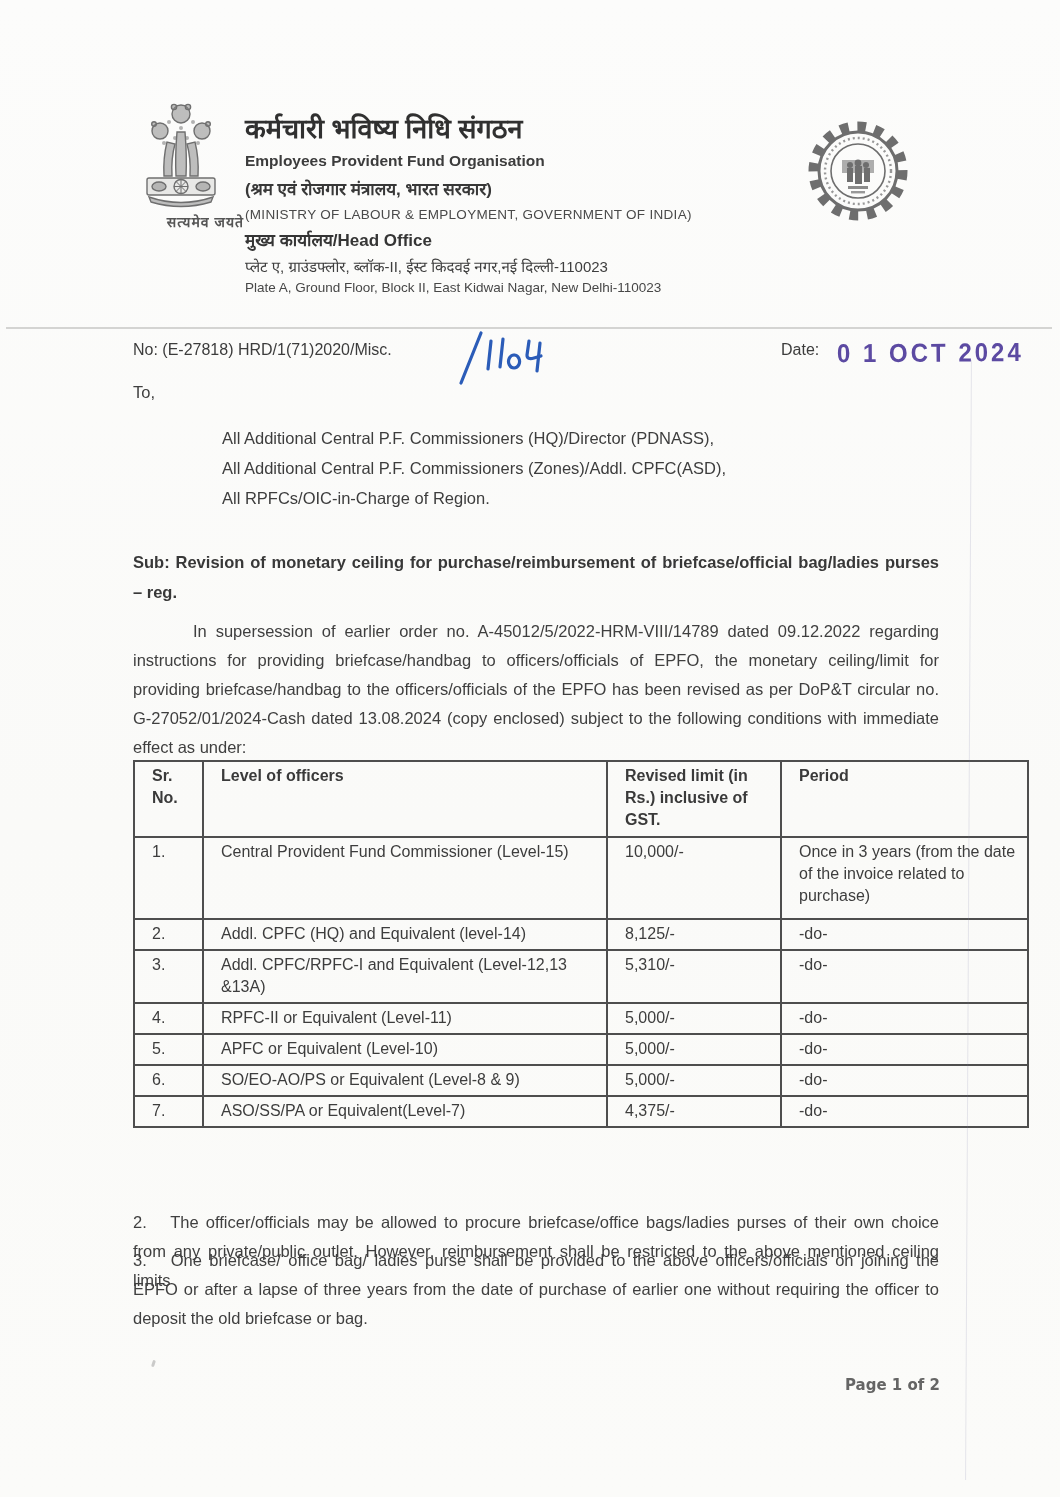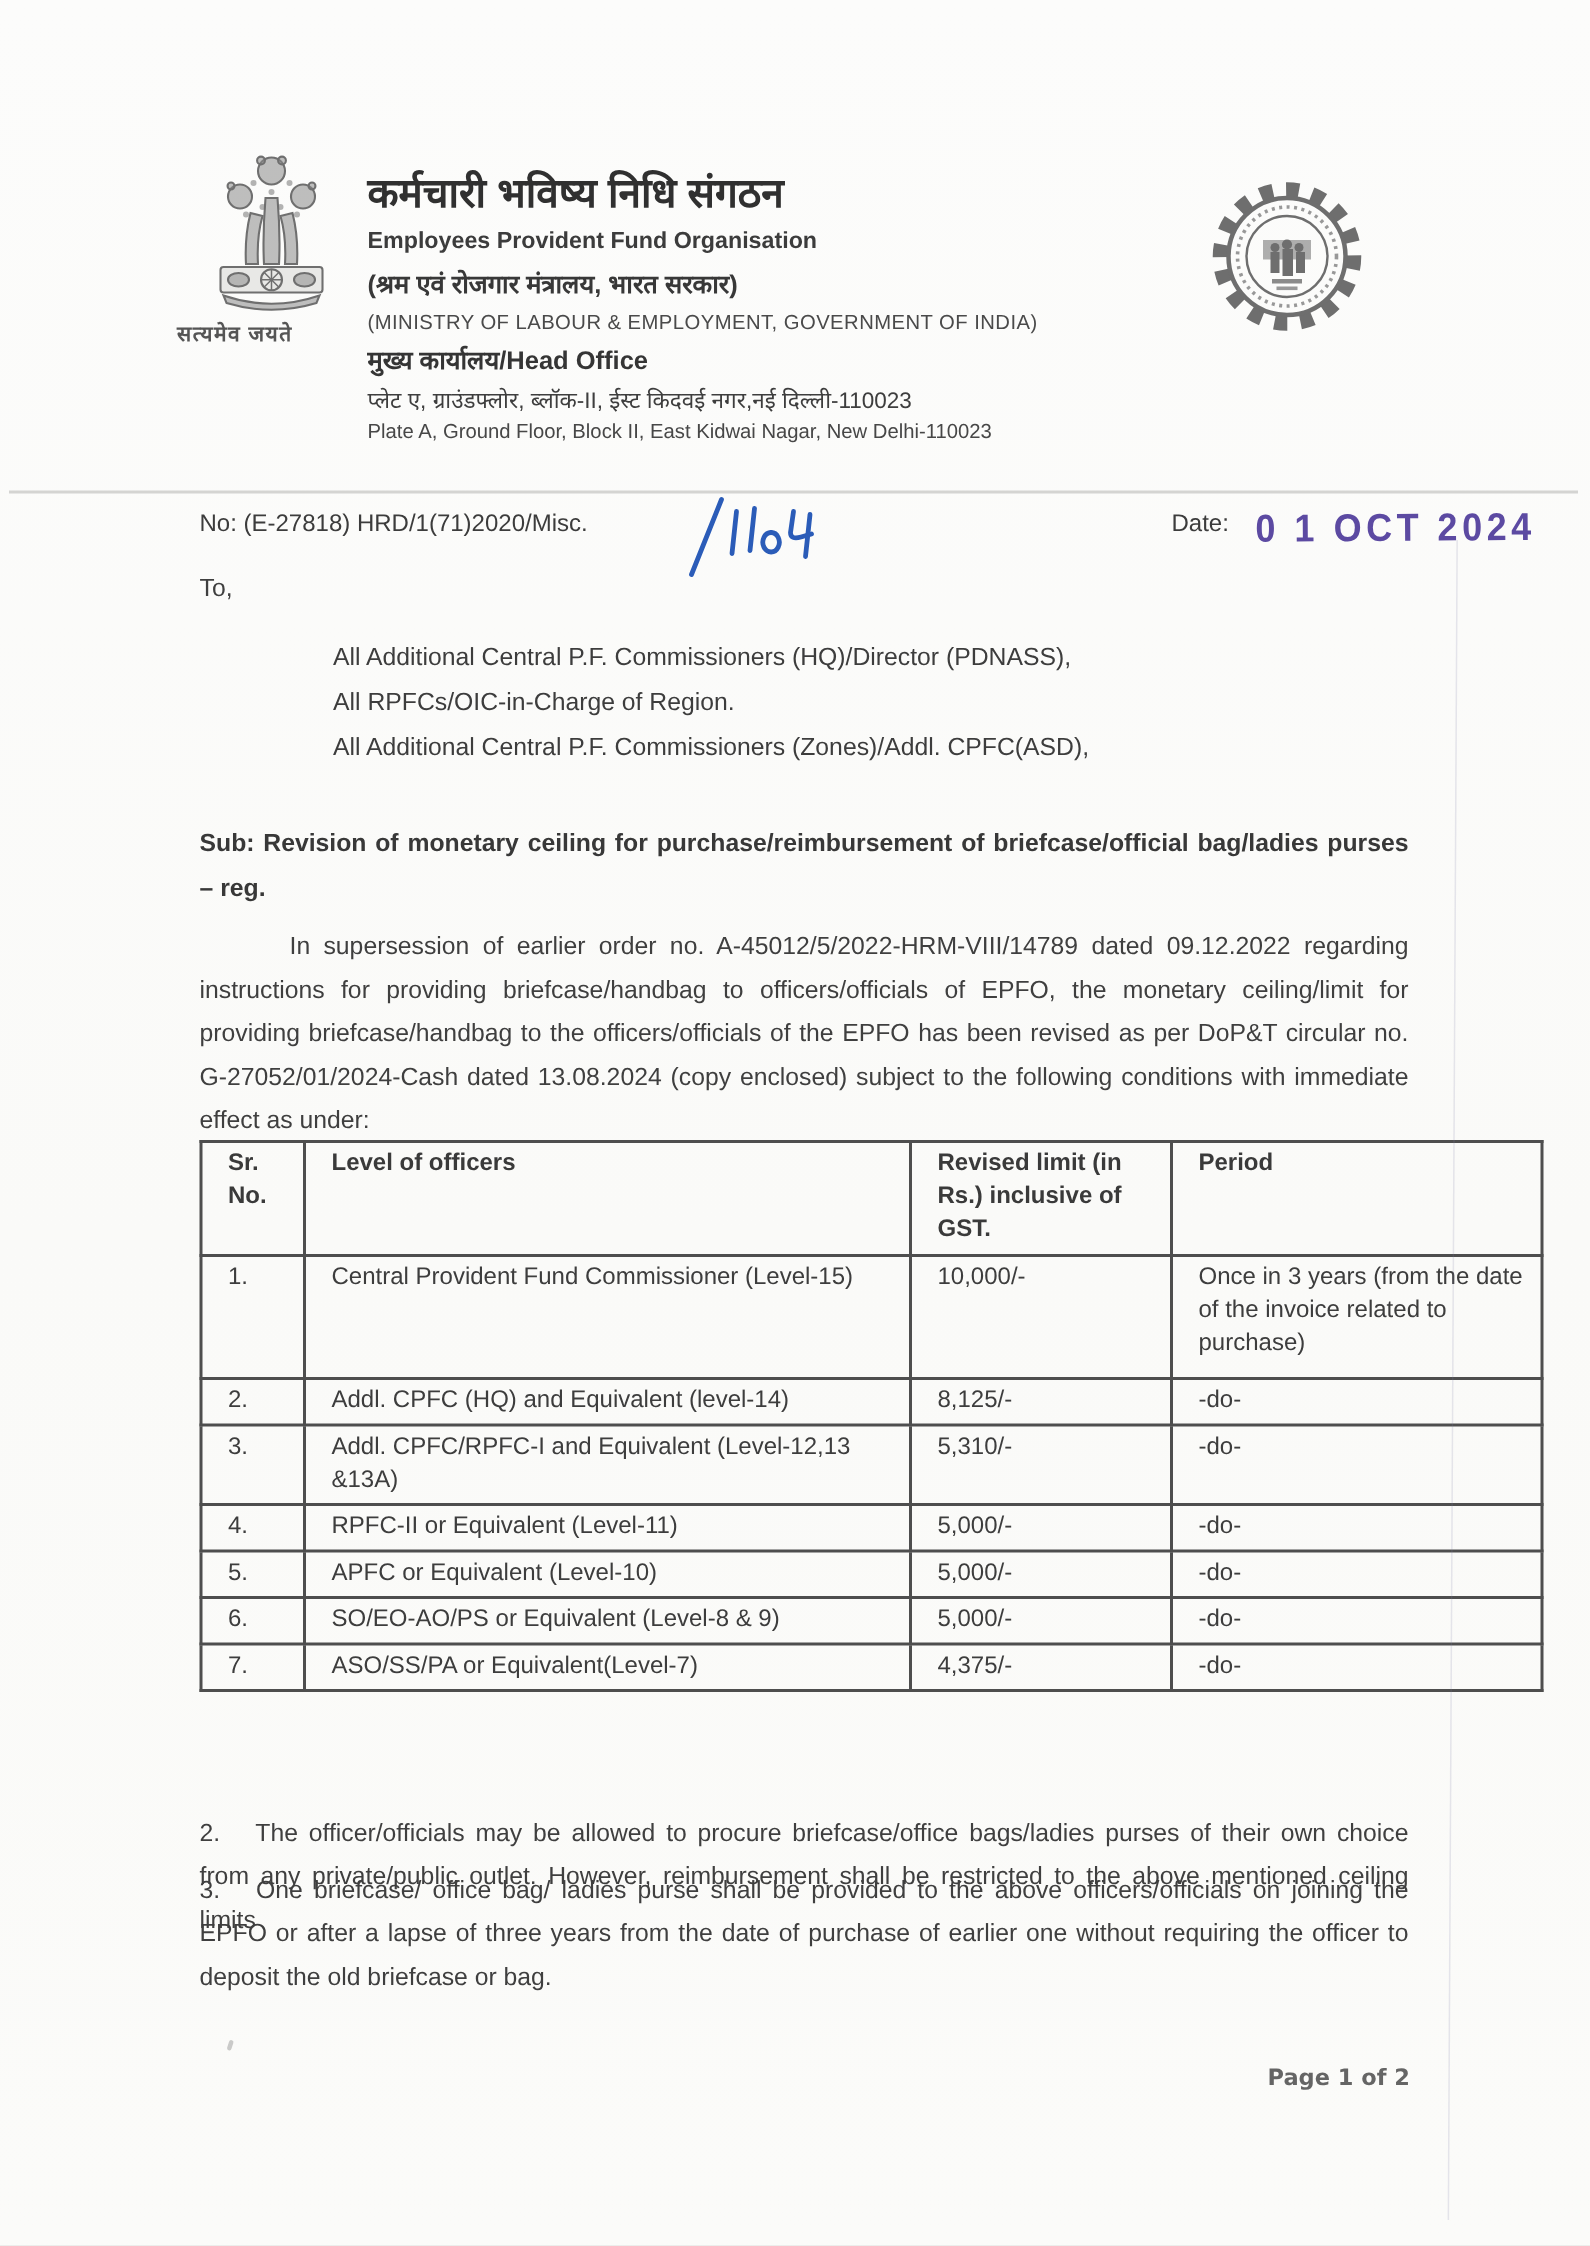--- a/index.html
+++ b/index.html
@@ -8,21 +8,21 @@
     width:1060px;height:1497px;
     margin:0 auto;
     background:linear-gradient(180deg,#fcfcfb 0%,#fafaf8 55%,#fbfbf9 100%);
     font-family:"Liberation Sans","DejaVu Sans",sans-serif;
     color:#3f3f3f;
     overflow:hidden;
   }
   .abs{position:absolute;}
   
   .emblem-left{left:131px;top:98px;width:100px;height:118px;}
-  .emblem-caption{left:118px;top:212px;width:126px;text-align:left;
+  .emblem-caption{left:118px;top:212px;width:126px;text-align:right;
     font-size:14px;font-weight:bold;color:#555;letter-spacing:1px;}
   .header-center{left:245px;top:112px;width:540px;color:#3a3a3a;}
   .h-line1{font-size:27px;font-weight:bold;color:#303030;line-height:34px;}
   .h-line2{font-size:15.5px;font-weight:bold;margin-top:6px;color:#3c3c3c;}
   .h-line3{font-size:17px;font-weight:bold;margin-top:7px;color:#383838;}
   .h-line4{font-size:13.5px;margin-top:7px;color:#4a4a4a;letter-spacing:.3px;}
   .h-line5{font-size:17px;font-weight:bold;margin-top:6px;color:#353535;}
   .h-line6{font-size:15px;margin-top:5px;color:#3e3e3e;}
   .h-line7{font-size:13.5px;margin-top:4px;color:#474747;}
   .h-line8{font-size:13px;font-weight:bold;margin-top:4px;color:#3c3c3c;}
@@ -166,22 +166,22 @@
       </svg>
     </span>
     <span class="date-label">Date:</span>
     <span class="date-stamp">0 1 OCT 2024</span>
   </div>
 
   <div class="abs to-label">To,</div>
 
   <div class="abs addressees">
     <div>All Additional Central P.F. Commissioners (HQ)/Director (PDNASS),</div>
+    <div>All Additional Central P.F. Commissioners (Zones)/Addl. CPFC(ASD),</div>
     <div>All RPFCs/OIC-in-Charge of Region.</div>
-    <div>All Additional Central P.F. Commissioners (Zones)/Addl. CPFC(ASD),</div>
   </div>
 
   <div class="abs subject">Sub: Revision of monetary ceiling for purchase/reimbursement of briefcase/official bag/ladies purses – reg.</div>
 
   <div class="abs para para1">In supersession of earlier order no. A-45012/5/2022-HRM-VIII/14789 dated 09.12.2022 regarding instructions for providing briefcase/handbag to officers/officials of EPFO, the monetary ceiling/limit for providing briefcase/handbag to the officers/officials of the EPFO has been revised as per DoP&amp;T circular no. G-27052/01/2024-Cash dated 13.08.2024 (copy enclosed) subject to the following conditions with immediate effect as under:</div>
 
   <div class="abs tbl-wrap">
     <table class="ceiling">
       <thead>
         <tr class="rh-head">

